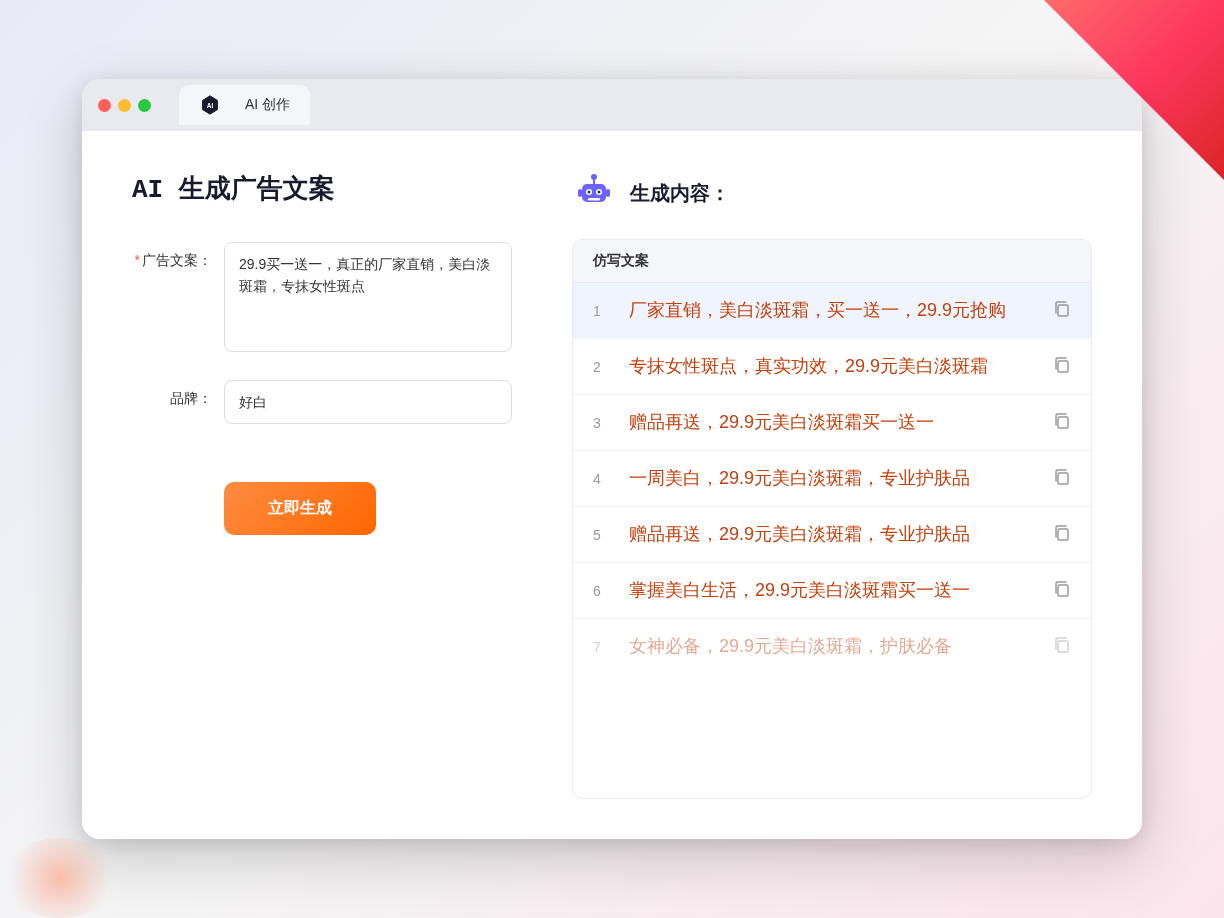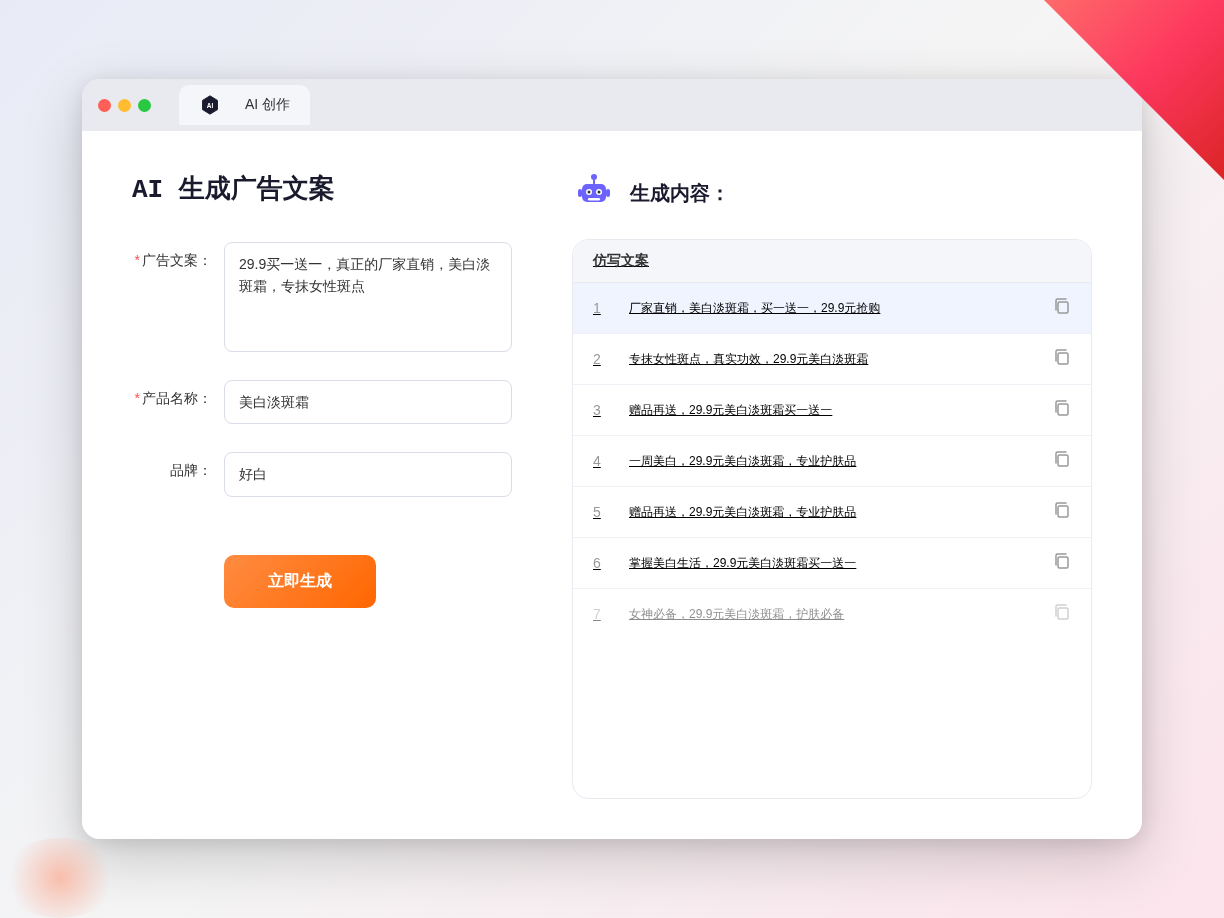--- a/index.html
+++ b/index.html
@@ -194,23 +194,22 @@
 
     .right-title {
       font-size: 20px;
       font-weight: 600;
       color: #1a1a2e;
     }
 
     .results-table {
       flex: 1;
       border: 1.5px solid #e8eaf0;
-      border-radius: 16px;
+      border-radius: 11px;
       overflow: hidden;
-      text-decoration: underline;
     }
 
     .table-header {
       background: #f5f6fa;
       padding: 12px 20px;
       font-size: 14px;
       font-weight: 600;
       color: #333;
       border-bottom: 1.5px solid #e8eaf0;
     }
@@ -237,22 +236,22 @@
     }
 
     .row-num {
       font-size: 14px;
       color: #999;
       min-width: 20px;
     }
 
     .row-text {
       flex: 1;
-      font-size: 12px;
-      color: #000000;
+      font-size: 18px;
+      color: #c2410c;
       line-height: 1.5;
     }
 
     
     .result-row.highlighted {
       background: #f0f4ff;
     }
   </style>
 </head>
 <body>
@@ -285,26 +284,20 @@
 
       
       <div class="form-group">
         <label class="form-label">
           <span class="required-star">*</span><span>广告文案：</span>
         </label>
         <textarea class="form-input textarea-input" style="">29.9买一送一，真正的厂家直销，美白淡斑霜，专抹女性斑点</textarea>
       </div>
 
       
-      <div class="form-group">
-        <label class="form-label">
-          <span class="required-star">*</span><span>产品名称：</span>
-        </label>
-        <input type="text" class="form-input" value="美白淡斑霜" style="">
-      </div>
 
       
       <div class="form-group">
         <label class="form-label">品牌：</label>
         <input type="text" class="form-input" value="好白" style="">
       </div>
 
       
       <button class="generate-btn">立即生成</button>
     </div>

